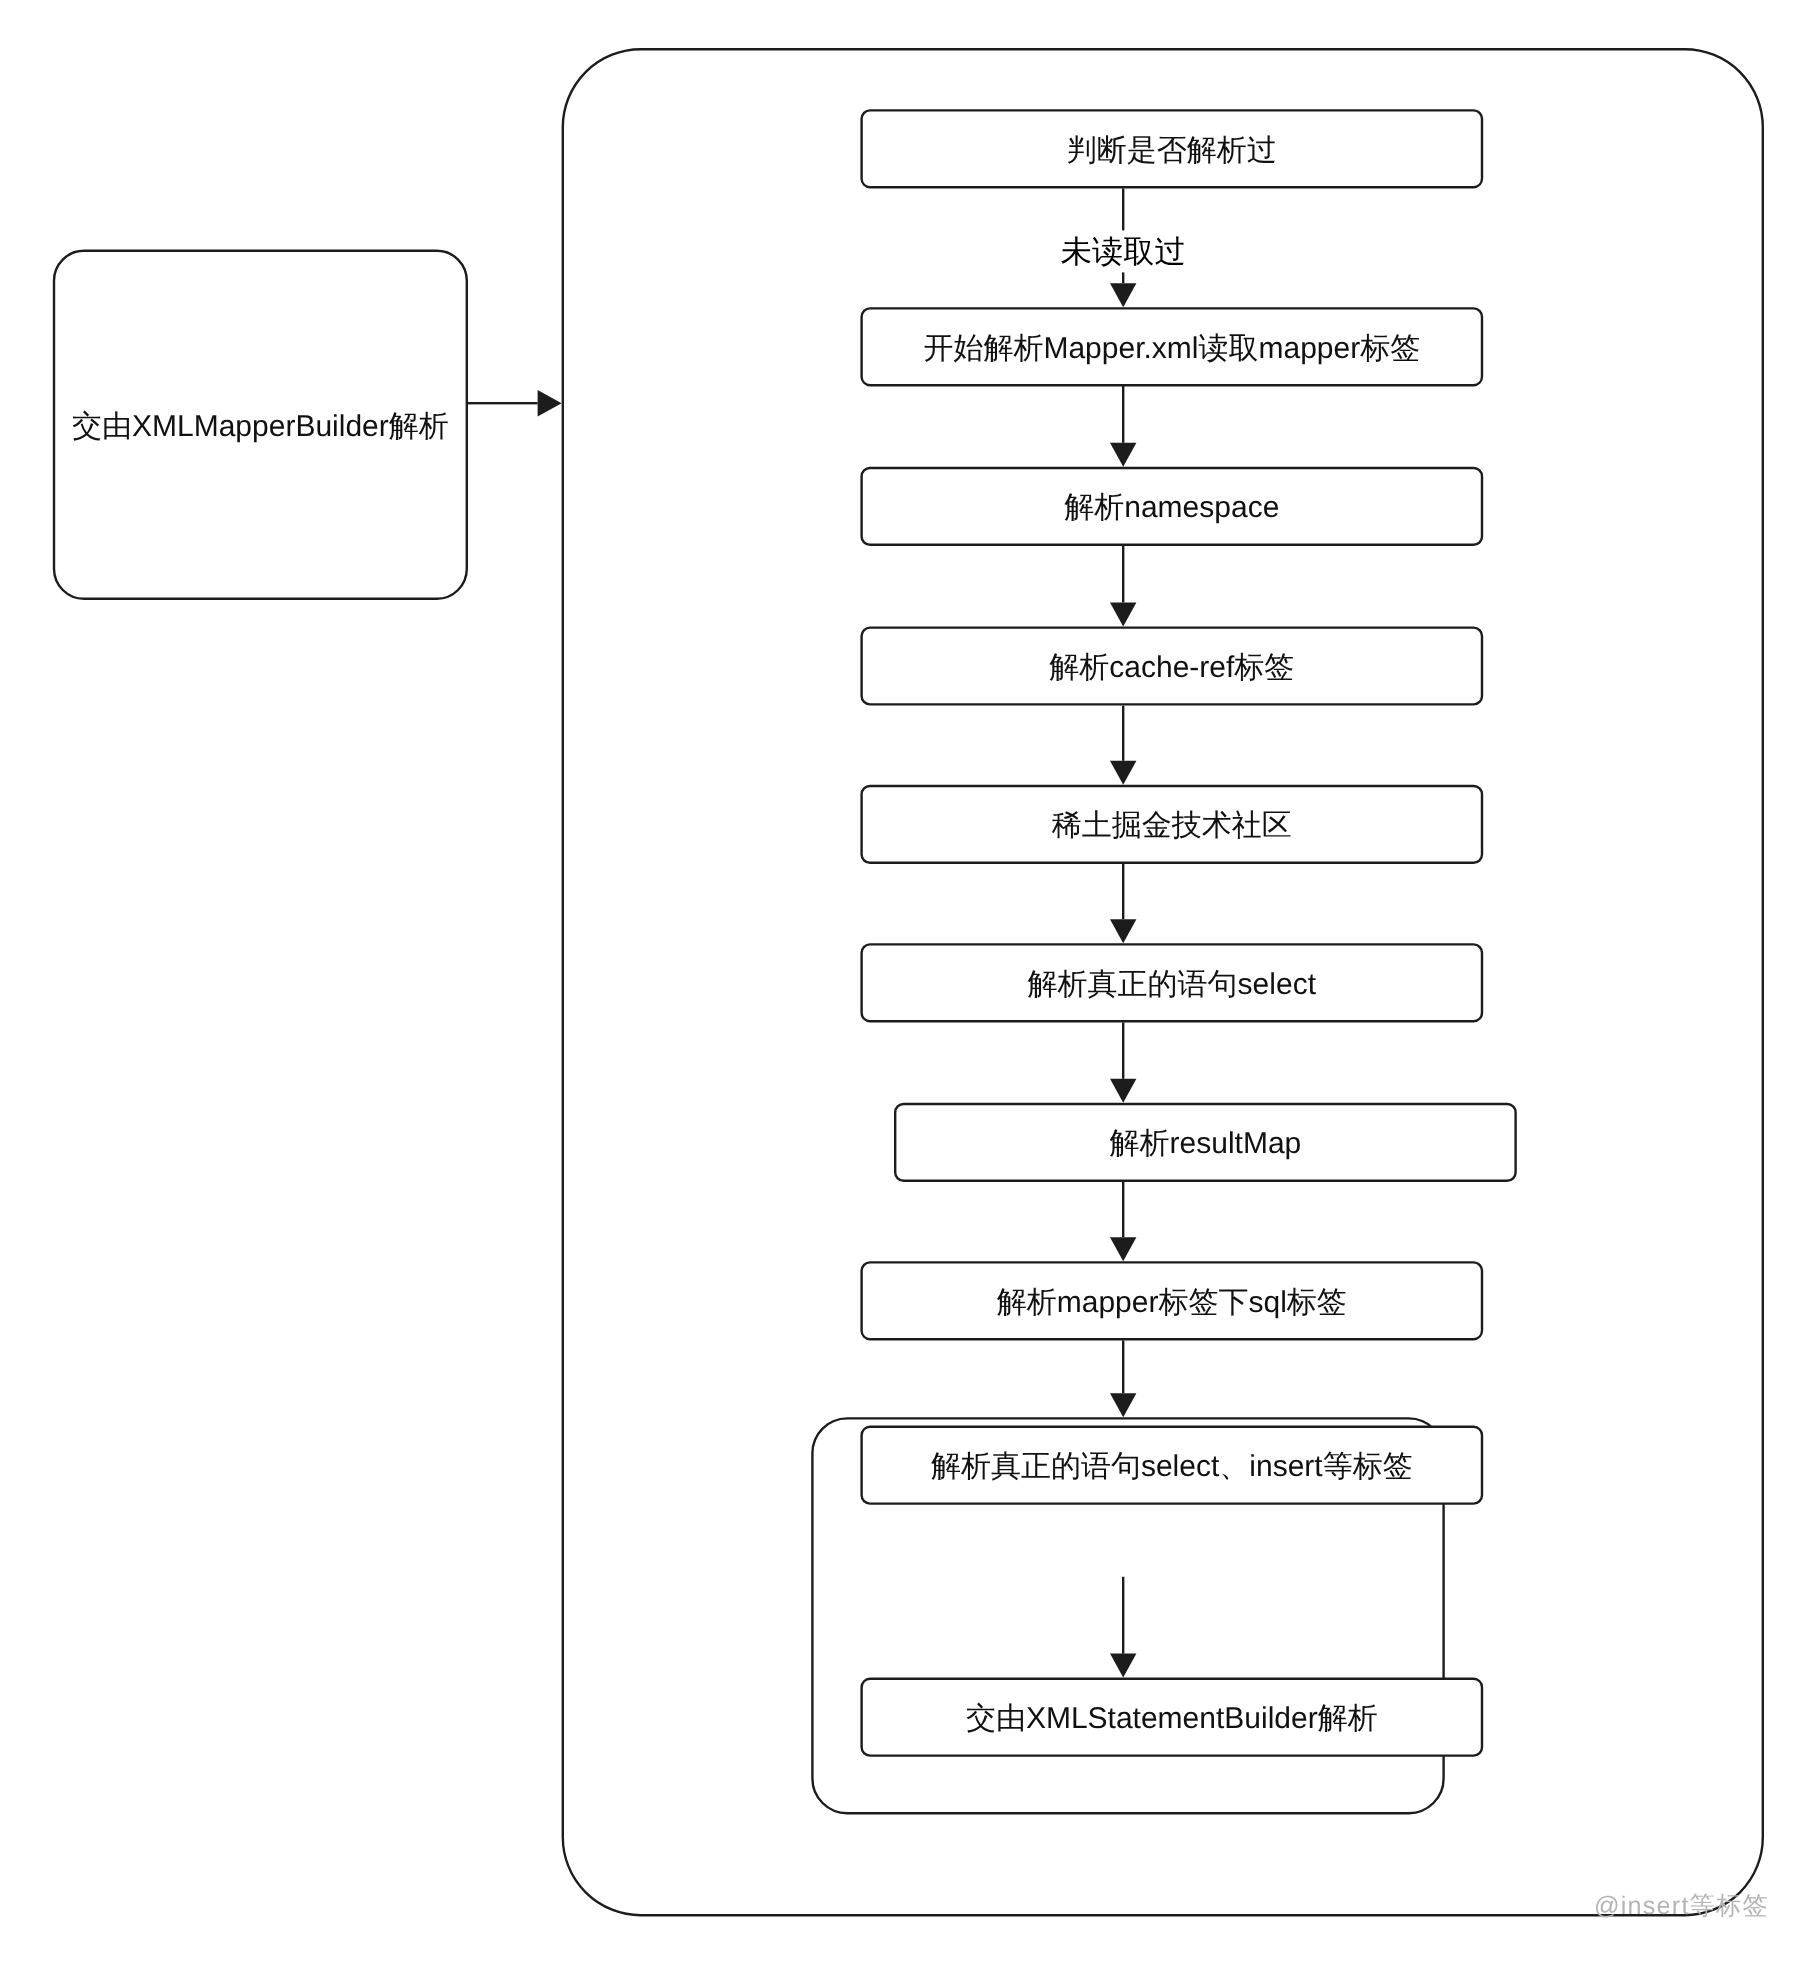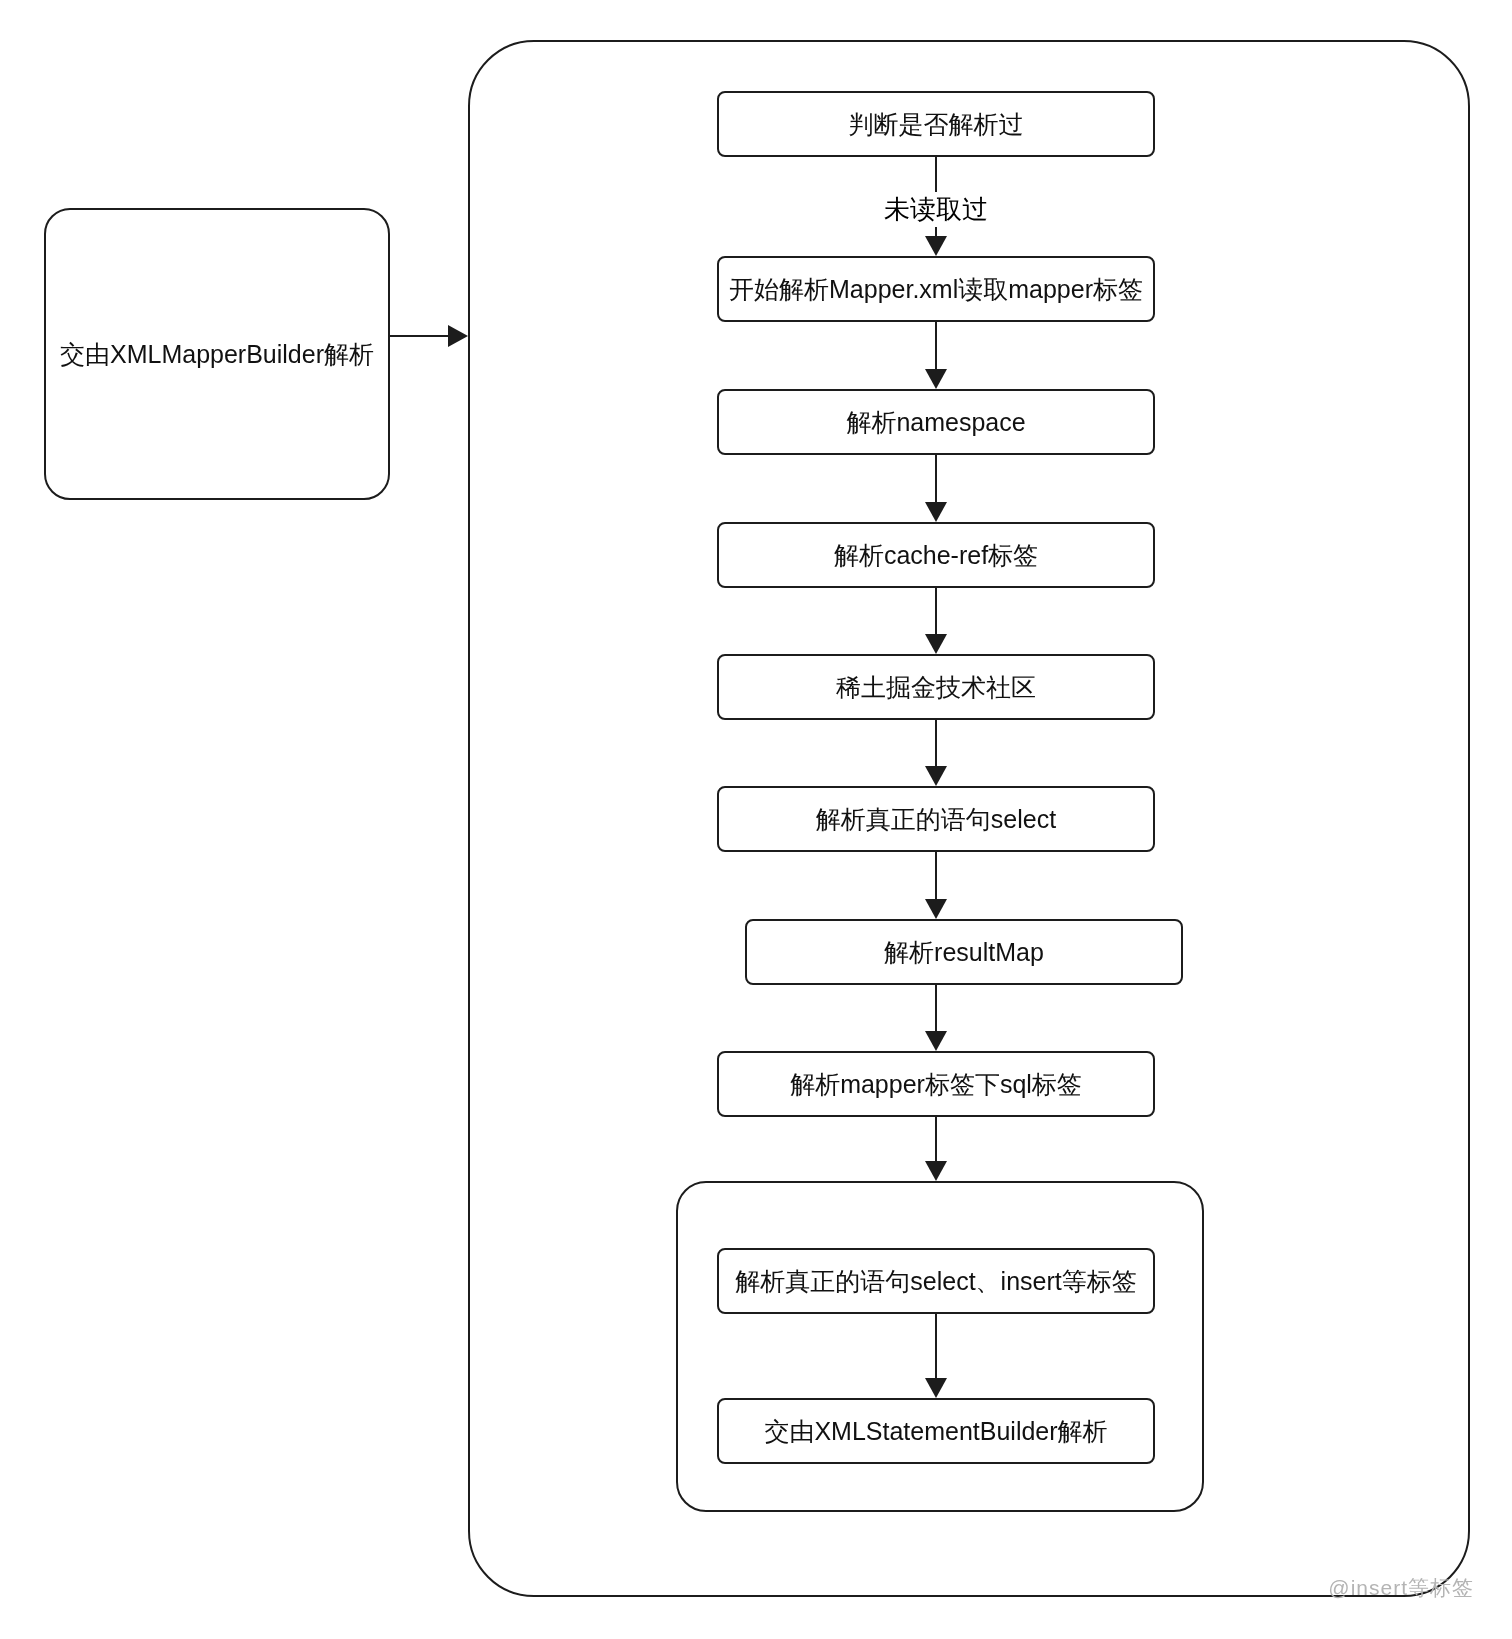--- a/index.html
+++ b/index.html
@@ -20,21 +20,21 @@
     display: flex;
     align-items: center;
     justify-content: center;
     font-size: 25px;
     color: #111111;
     white-space: nowrap;
     text-align: center;
   }
   .stack-node {
     left: 717px;
-    width: 438px;
+    width: 519px;
     height: 66px;
     border-radius: 8px;
   }
   .container-box {
     position: absolute;
     box-sizing: border-box;
     border: 2.5px solid #1c1c1c;
     background: #ffffff;
   }
   .vline {
@@ -152,21 +152,21 @@
 
   <div class="node stack-node" style="top:1051px;">
     <span>解析mapper标签下sql标签</span>
   </div>
 
   <div class="vline" style="top:1117px; height:44px;"></div>
   <div class="arrow-down" style="top:1161px;"></div>
 
   <div class="container-box" style="left:676px; top:1181px; width:528px; height:331px; border-radius:30px;"></div>
 
-  <div class="node stack-node" style="top:1248px;text-align:right;">
+  <div class="node stack-node" style="top:1188px;text-align:right;">
     <span>解析真正的语句select、insert等标签</span>
   </div>
 
   <div class="vline" style="top:1314px; height:64px;"></div>
   <div class="arrow-down" style="top:1378px;"></div>
 
   <div class="node stack-node" style="top:1398px;">
     <span>交由XMLStatementBuilder解析</span>
   </div>
 

